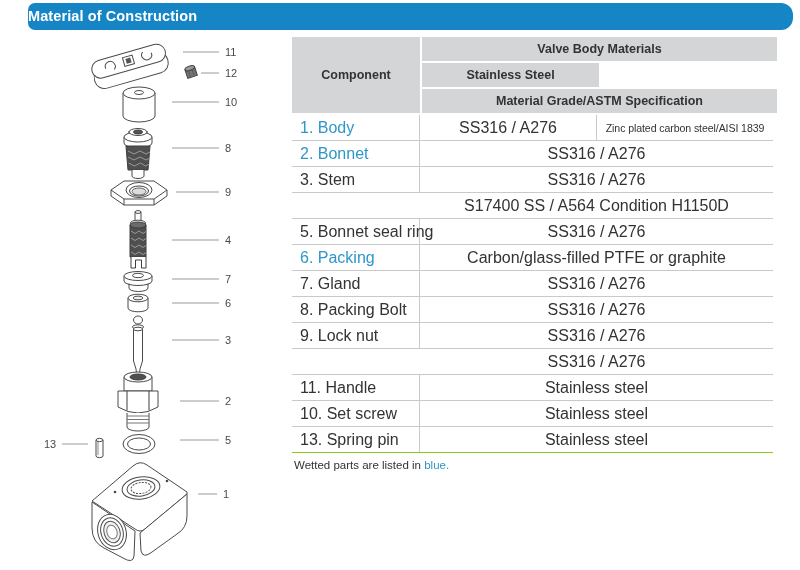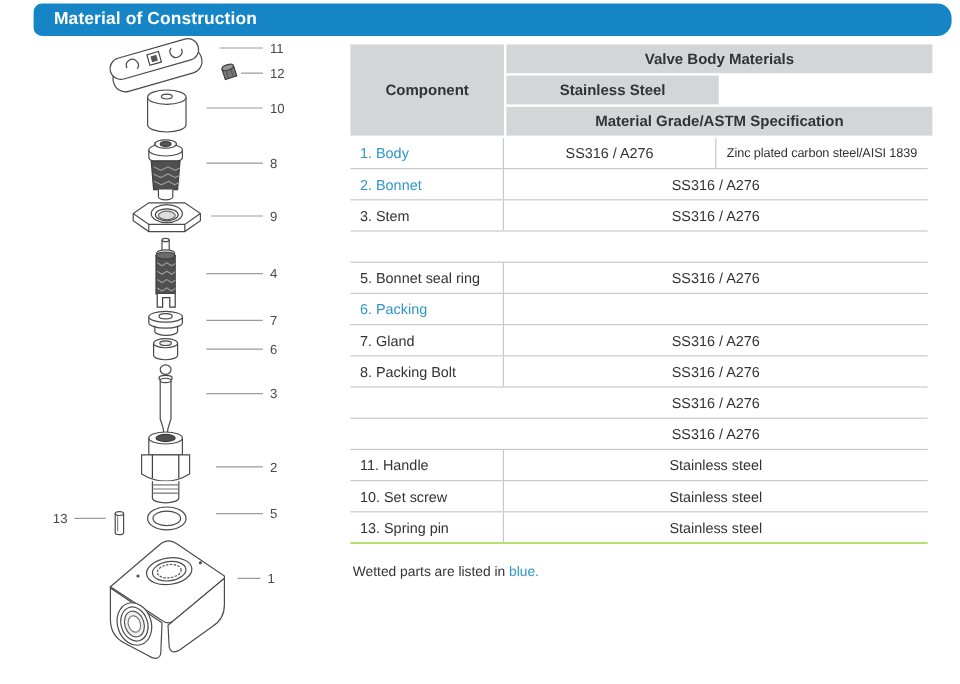--- a/index.html
+++ b/index.html
@@ -4,23 +4,23 @@
 <style>
   html,body { margin:0; padding:0; }
   body {
     width:800px; height:570px; background:#ffffff; overflow:hidden; position:relative;
     font-family:"Liberation Sans", sans-serif;
   }
   .title-bar {
     position:absolute; left:28px; top:3px; width:765px; height:27px;
     background:#1585c5; border-radius:7px 12px 12px 7px;
     color:#fff; font-weight:bold; font-size:14.5px; line-height:27px;
-    padding-left:17px; box-sizing:border-box; letter-spacing:.1px;
-  }
-  .diagram { position:absolute; left:25px; top:18px; width:270px; height:540px; }
+    box-sizing:border-box; letter-spacing:.1px;
+  }
+  .diagram { position:absolute; left:25px; top:30px; width:270px; height:540px; }
   .diagram svg { width:100%; height:100%; }
   .ln { stroke:#4a4a4a; fill:#ffffff; stroke-width:1; }
   .nofill { fill:none; }
   .leader { stroke:#9a9a9a; stroke-width:1; }
   .callout { font-size:11px; fill:#4a4a4a; }
 
   .mat-table { position:absolute; left:292px; top:37px; width:481px; }
   .thead {
     display:grid; grid-template-columns:128px 177px 176px;
     grid-template-rows:24px 24px 24px; gap:2px; background:#fff;
@@ -33,28 +33,28 @@
   .h-group { grid-area:1/2/2/4; }
   .h-ss    { grid-area:2/2/3/3; }
   .h-cs    { grid-area:2/3/3/4; }
   .h-sub   { grid-area:3/2/4/4; }
   .tbody { margin-top:2px; }
   .trow {
     display:grid; grid-template-columns:128px 177px 176px;
     height:26px; border-bottom:1px solid #c9c9c9; box-sizing:border-box;
   }
   .trow:last-child { border-bottom:1px solid #84cc16; }
-  .tcell { font-size:12px; color:#333; display:flex; align-items:center; white-space:nowrap; }
+  .tcell { font-size:16px; color:#333; display:flex; align-items:center; white-space:nowrap; }
   .comp { padding-left:8px; border-right:1px solid #c9c9c9; }
   .wetted { color:#2e96c8; }
   .val { justify-content:center; }
   .span2 { grid-column:2/4; }
   .sep-r { border-right:1px solid #c9c9c9; }
   .small { font-size:10.6px; letter-spacing:-.1px; }
-  .footnote { margin-top:18px; font-size:11.5px; color:#333; padding-left:2px; }
+  .footnote { margin-top:6px; font-size:11.5px; color:#333; padding-left:2px; }
   .footnote .blue { color:#2e96c8; }
 </style>
 </head>
 <body>
 
 <div class="title-bar">
   <span>Material of Construction</span>
 </div>
 
 <div class="diagram">
@@ -215,37 +215,40 @@
       </div>
       <div class="trow">
         <div class="tcell comp wetted">2. Bonnet</div>
         <div class="tcell val span2">SS316 / A276</div>
       </div>
       <div class="trow">
         <div class="tcell comp">3. Stem</div>
         <div class="tcell val span2">SS316 / A276</div>
       </div>
       <div class="trow">
+        <div class="tcell val span2">S17400 SS / A564 Condition H1150D</div>
       </div>
       <div class="trow">
         <div class="tcell comp">5. Bonnet seal ring</div>
         <div class="tcell val span2">SS316 / A276</div>
       </div>
       <div class="trow">
         <div class="tcell comp wetted">6. Packing</div>
+        <div class="tcell val span2">Carbon/glass-filled PTFE or graphite</div>
       </div>
       <div class="trow">
         <div class="tcell comp">7. Gland</div>
         <div class="tcell val span2">SS316 / A276</div>
       </div>
       <div class="trow">
         <div class="tcell comp">8. Packing Bolt</div>
         <div class="tcell val span2">SS316 / A276</div>
       </div>
       <div class="trow">
+        <div class="tcell comp">9. Lock nut</div>
         <div class="tcell val span2">SS316 / A276</div>
       </div>
       <div class="trow">
         <div class="tcell val span2">SS316 / A276</div>
       </div>
       <div class="trow">
         <div class="tcell comp">11. Handle</div>
         <div class="tcell val span2">Stainless steel</div>
       </div>
       <div class="trow">

